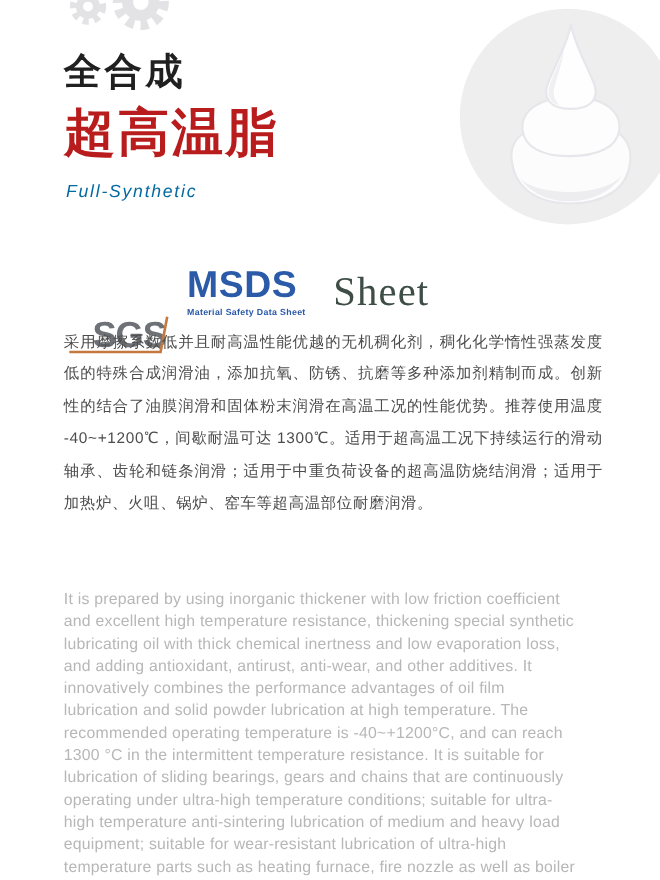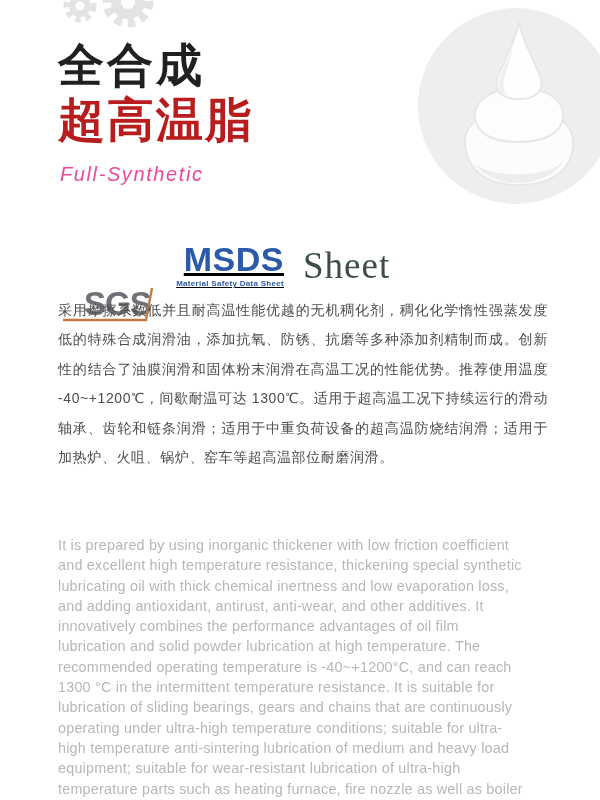--- a/index.html
+++ b/index.html
@@ -21,42 +21,42 @@
     left: 418px; top: 8px;
     width: 196px; height: 196px;
     border-radius: 50%;
     background: #eeeeef;
   }
   .dollop { position: absolute; left: 443px; top: 16px; }
 
   
   .title-block { position: absolute; left: 58px; top: 38px; }
   .title-cn-1 {
-    font-size: 46px; line-height: 55px; font-weight: 600;
+    font-size: 34px; line-height: 55px; font-weight: 600;
     color: #202020; letter-spacing: 3px;
   }
   .title-cn-2 {
     font-size: 47px; line-height: 54px; font-weight: 700;
     color: #b91c1c; letter-spacing: 2px;
   }
   .subtitle-block { position: absolute; left: 60px; top: 160px; }
   .subtitle-en {
-    font-size: 20px; line-height: 29px;
-    font-style: italic; color: #ec4899; letter-spacing: 1.6px;
+    font-size: 16px; line-height: 29px;
+    font-style: italic; color: #0369a1; letter-spacing: 1.6px;
   }
 
   
   .badges { position: absolute; left: 0; top: 243px; width: 600px; height: 46px; }
   .badge-sgs { position: absolute; left: 62px; top: 2px; width: 98px; height: 40px; margin-top: 40px; }
   .sgs-text {
     position: absolute; left: 22px; top: 0;
     font-size: 33px; font-weight: 700; color: #6e7277; letter-spacing: -1px;
   }
   .sgs-line { position: absolute; left: 0; top: 0; }
-  .badge-msds { position: absolute; left: 159px; top: 0; width: 125px; text-align: right; text-decoration: underline; }
+  .badge-msds { position: absolute; left: 170px; top: 0; width: 125px; text-align: left; }
   .msds-text {
     font-size: 34px; line-height: 32px; font-weight: 700;
     color: #2b5aa8; letter-spacing: 0.5px;
   }
   .msds-sub {
     font-size: 8px; font-weight: 700; color: #2b5aa8;
     letter-spacing: 0.3px; margin-top: 4px; white-space: nowrap;
   }
   .badge-rohs { position: absolute; left: 303px; top: 1px; }
   .rohs-text {

